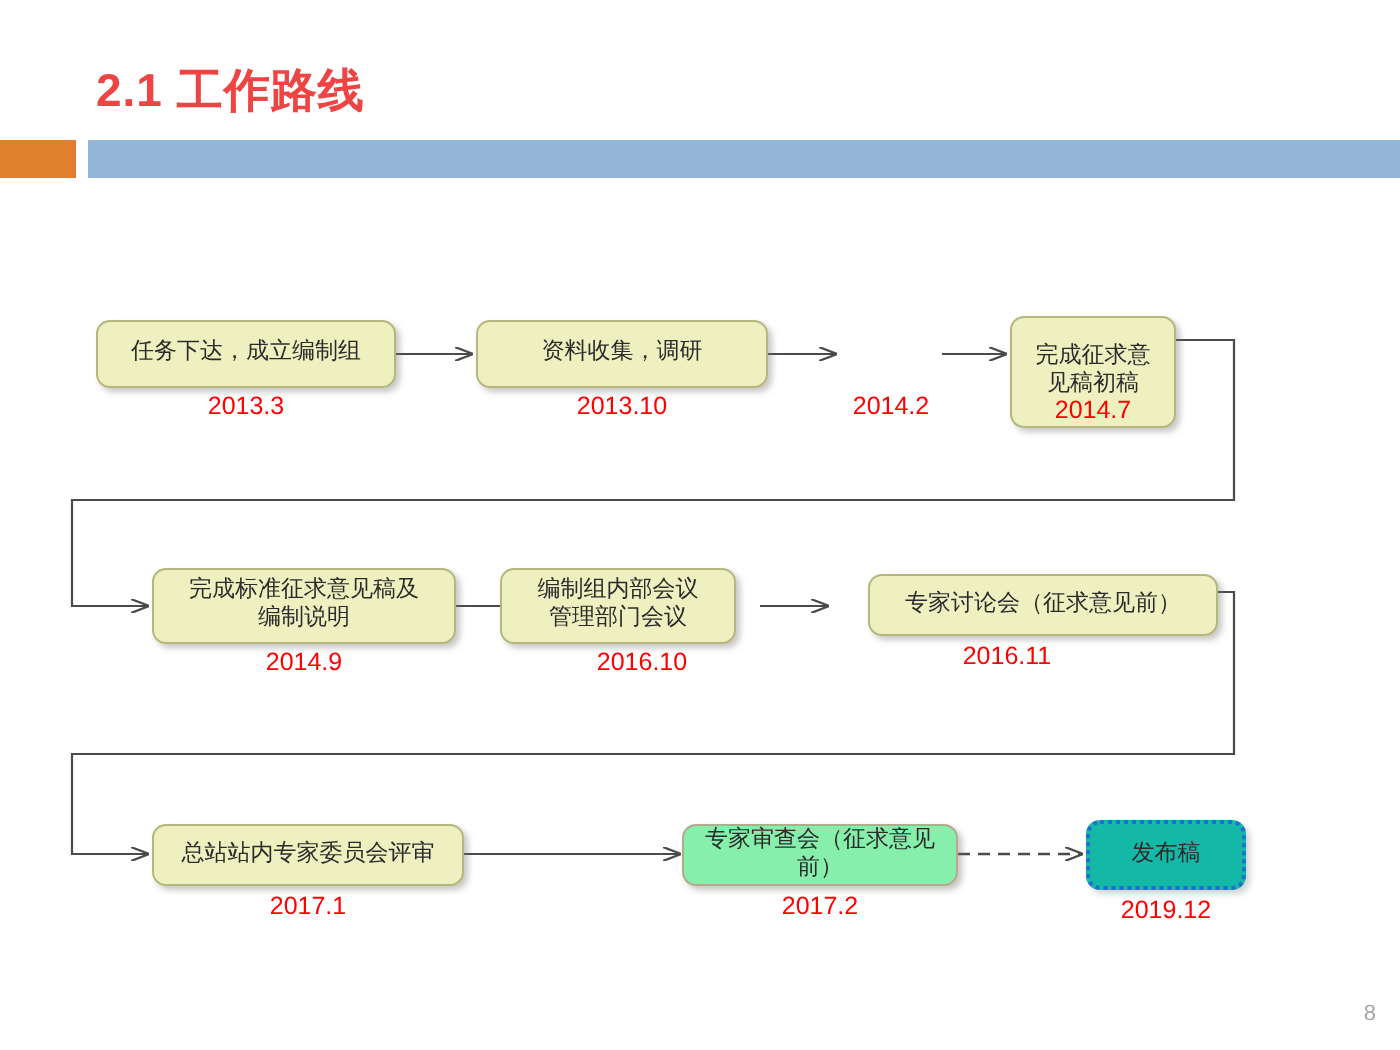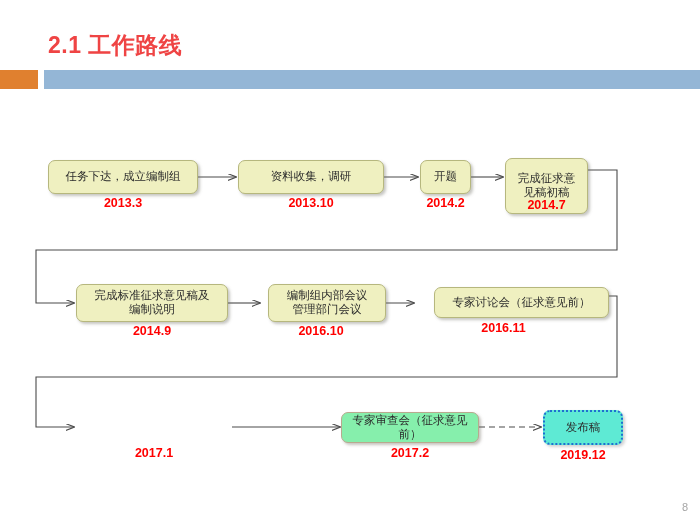--- a/index.html
+++ b/index.html
@@ -78,30 +78,30 @@
     background: #eff0c0;
     border: 1px solid #b6b77e;
     box-shadow: 2px 2px 3px rgba(120,120,110,0.42);
   }
   .node-tan {
     background: #86efac;
     border: 1px solid #b8a98e;
     box-shadow: 2px 2px 3px rgba(120,115,105,0.42);
   }
   .node-dotted {
-    background: #5eead4;
+    background: #14b8a6;
     border: 2px dotted #1f6fd0;
     box-shadow: 2px 2px 3px rgba(130,130,130,0.35);
   }
 
   .date-label {
     position: absolute;
     color: #ff0000;
     font-size: 12.5px;
-    font-weight: bold;
+    font-weight: normal;
     text-align: center;
     white-space: nowrap;
   }
 
   
   #page-number {
     position: absolute;
     right: 12px;
     bottom: 12px;
     font-size: 11px;
@@ -147,48 +147,48 @@
   <div class="node node-yellow" style="left:48px; top:160px; width:150px; height:34px;">
     <span>任务下达，成立编制组</span>
   </div>
   <div class="date-label" style="left:48px; top:196px; width:150px;">2013.3</div>
 
   <div class="node node-yellow" style="left:238px; top:160px; width:146px; height:34px;">
     <span>资料收集，调研</span>
   </div>
   <div class="date-label" style="left:238px; top:196px; width:146px;">2013.10</div>
 
-  <div class="node node-yellow" style="left:420px; top:160px; width:51px; height:34px;">
-    <span>开题</span>
-  </div>
   <div class="date-label" style="left:410px; top:196px; width:71px;">2014.2</div>
 
   <div class="node node-yellow" style="left:505px; top:158px; width:83px; height:56px; white-space:pre-line;">
     <span>完成征求意
 见稿初稿</span>
   </div>
   <div class="date-label" style="left:505px; top:198px; width:83px;">2014.7</div>
 
   <div class="node node-yellow" style="left:76px; top:284px; width:152px; height:38px; white-space:pre-line;">
     <span>完成标准征求意见稿及
 编制说明</span>
   </div>
   <div class="date-label" style="left:76px; top:324px; width:152px;">2014.9</div>
 
-  <div class="node node-yellow" style="left:268px; top:284px; width:118px; height:38px; white-space:pre-line;">
+  <div class="node node-yellow" style="left:250px; top:284px; width:118px; height:38px; white-space:pre-line;">
     <span>编制组内部会议
 管理部门会议</span>
   </div>
   <div class="date-label" style="left:262px; top:324px; width:118px;">2016.10</div>
 
   <div class="node node-yellow" style="left:434px; top:287px; width:175px; height:31px;">
     <span>专家讨论会（征求意见前）</span>
   </div>
   <div class="date-label" style="left:416px; top:321px; width:175px;">2016.11</div>
 
+  <div class="node node-yellow" style="left:76px; top:412px; width:156px; height:31px;">
+    <span>总站站内专家委员会评审</span>
+  </div>
   <div class="date-label" style="left:76px; top:446px; width:156px;">2017.1</div>
 
   <div class="node node-tan" style="left:341px; top:412px; width:138px; height:31px;">
     <span>专家审查会（征求意见前）</span>
   </div>
   <div class="date-label" style="left:341px; top:446px; width:138px;">2017.2</div>
 
   <div class="node node-dotted" style="left:543px; top:410px; width:80px; height:35px;">
     <span>发布稿</span>
   </div>

